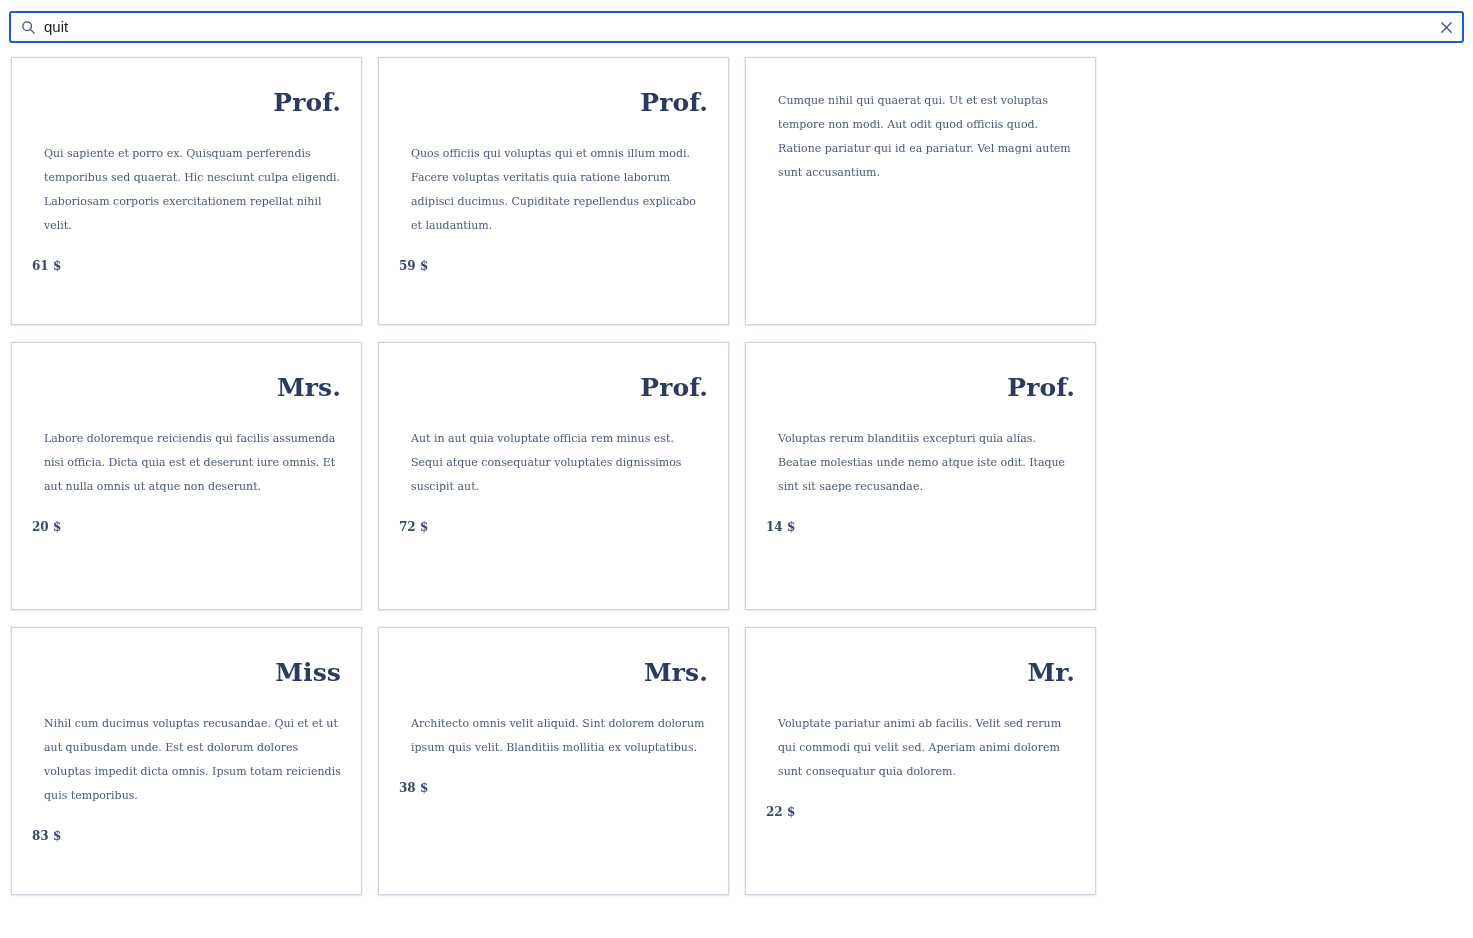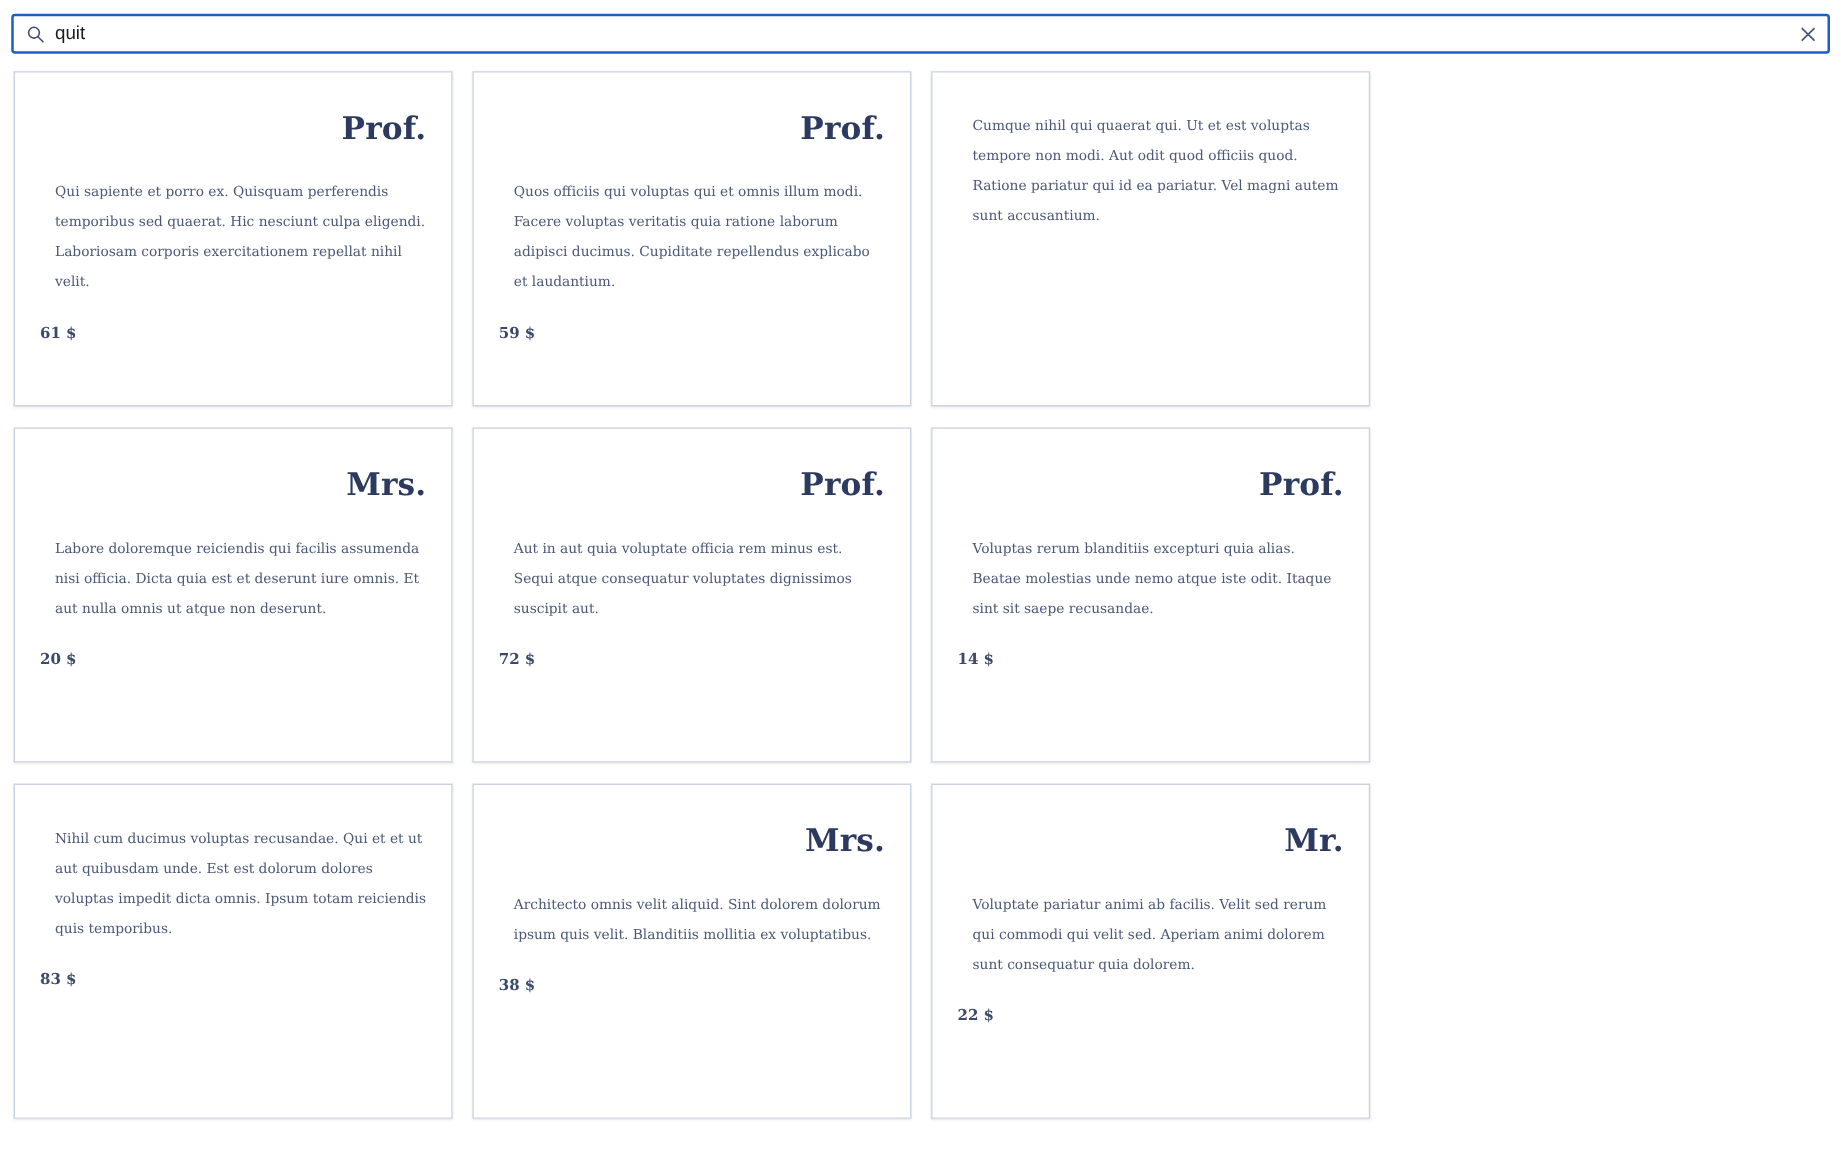--- a/index.html
+++ b/index.html
@@ -149,20 +149,21 @@
     <div class="card-title">Prof.</div>
     <div class="card-desc">Aut in aut quia voluptate officia rem minus est. Sequi atque consequatur voluptates dignissimos suscipit aut.</div>
     <div class="card-price">72 $</div>
   </div>
   <div class="card card-r2">
     <div class="card-title">Prof.</div>
     <div class="card-desc">Voluptas rerum blanditiis excepturi quia alias. Beatae molestias unde nemo atque iste odit. Itaque sint sit saepe recusandae.</div>
     <div class="card-price">14 $</div>
   </div>
   <div class="card card-r2">
+    <div class="card-title">Miss</div>
     <div class="card-desc">Nihil cum ducimus voluptas recusandae. Qui et et ut aut quibusdam unde. Est est dolorum dolores voluptas impedit dicta omnis. Ipsum totam reiciendis quis temporibus.</div>
     <div class="card-price">83 $</div>
   </div>
   <div class="card card-r2">
     <div class="card-title">Mrs.</div>
     <div class="card-desc">Architecto omnis velit aliquid. Sint dolorem dolorum ipsum quis velit. Blanditiis mollitia ex voluptatibus.</div>
     <div class="card-price">38 $</div>
   </div>
 
   <div class="card card-r3">

